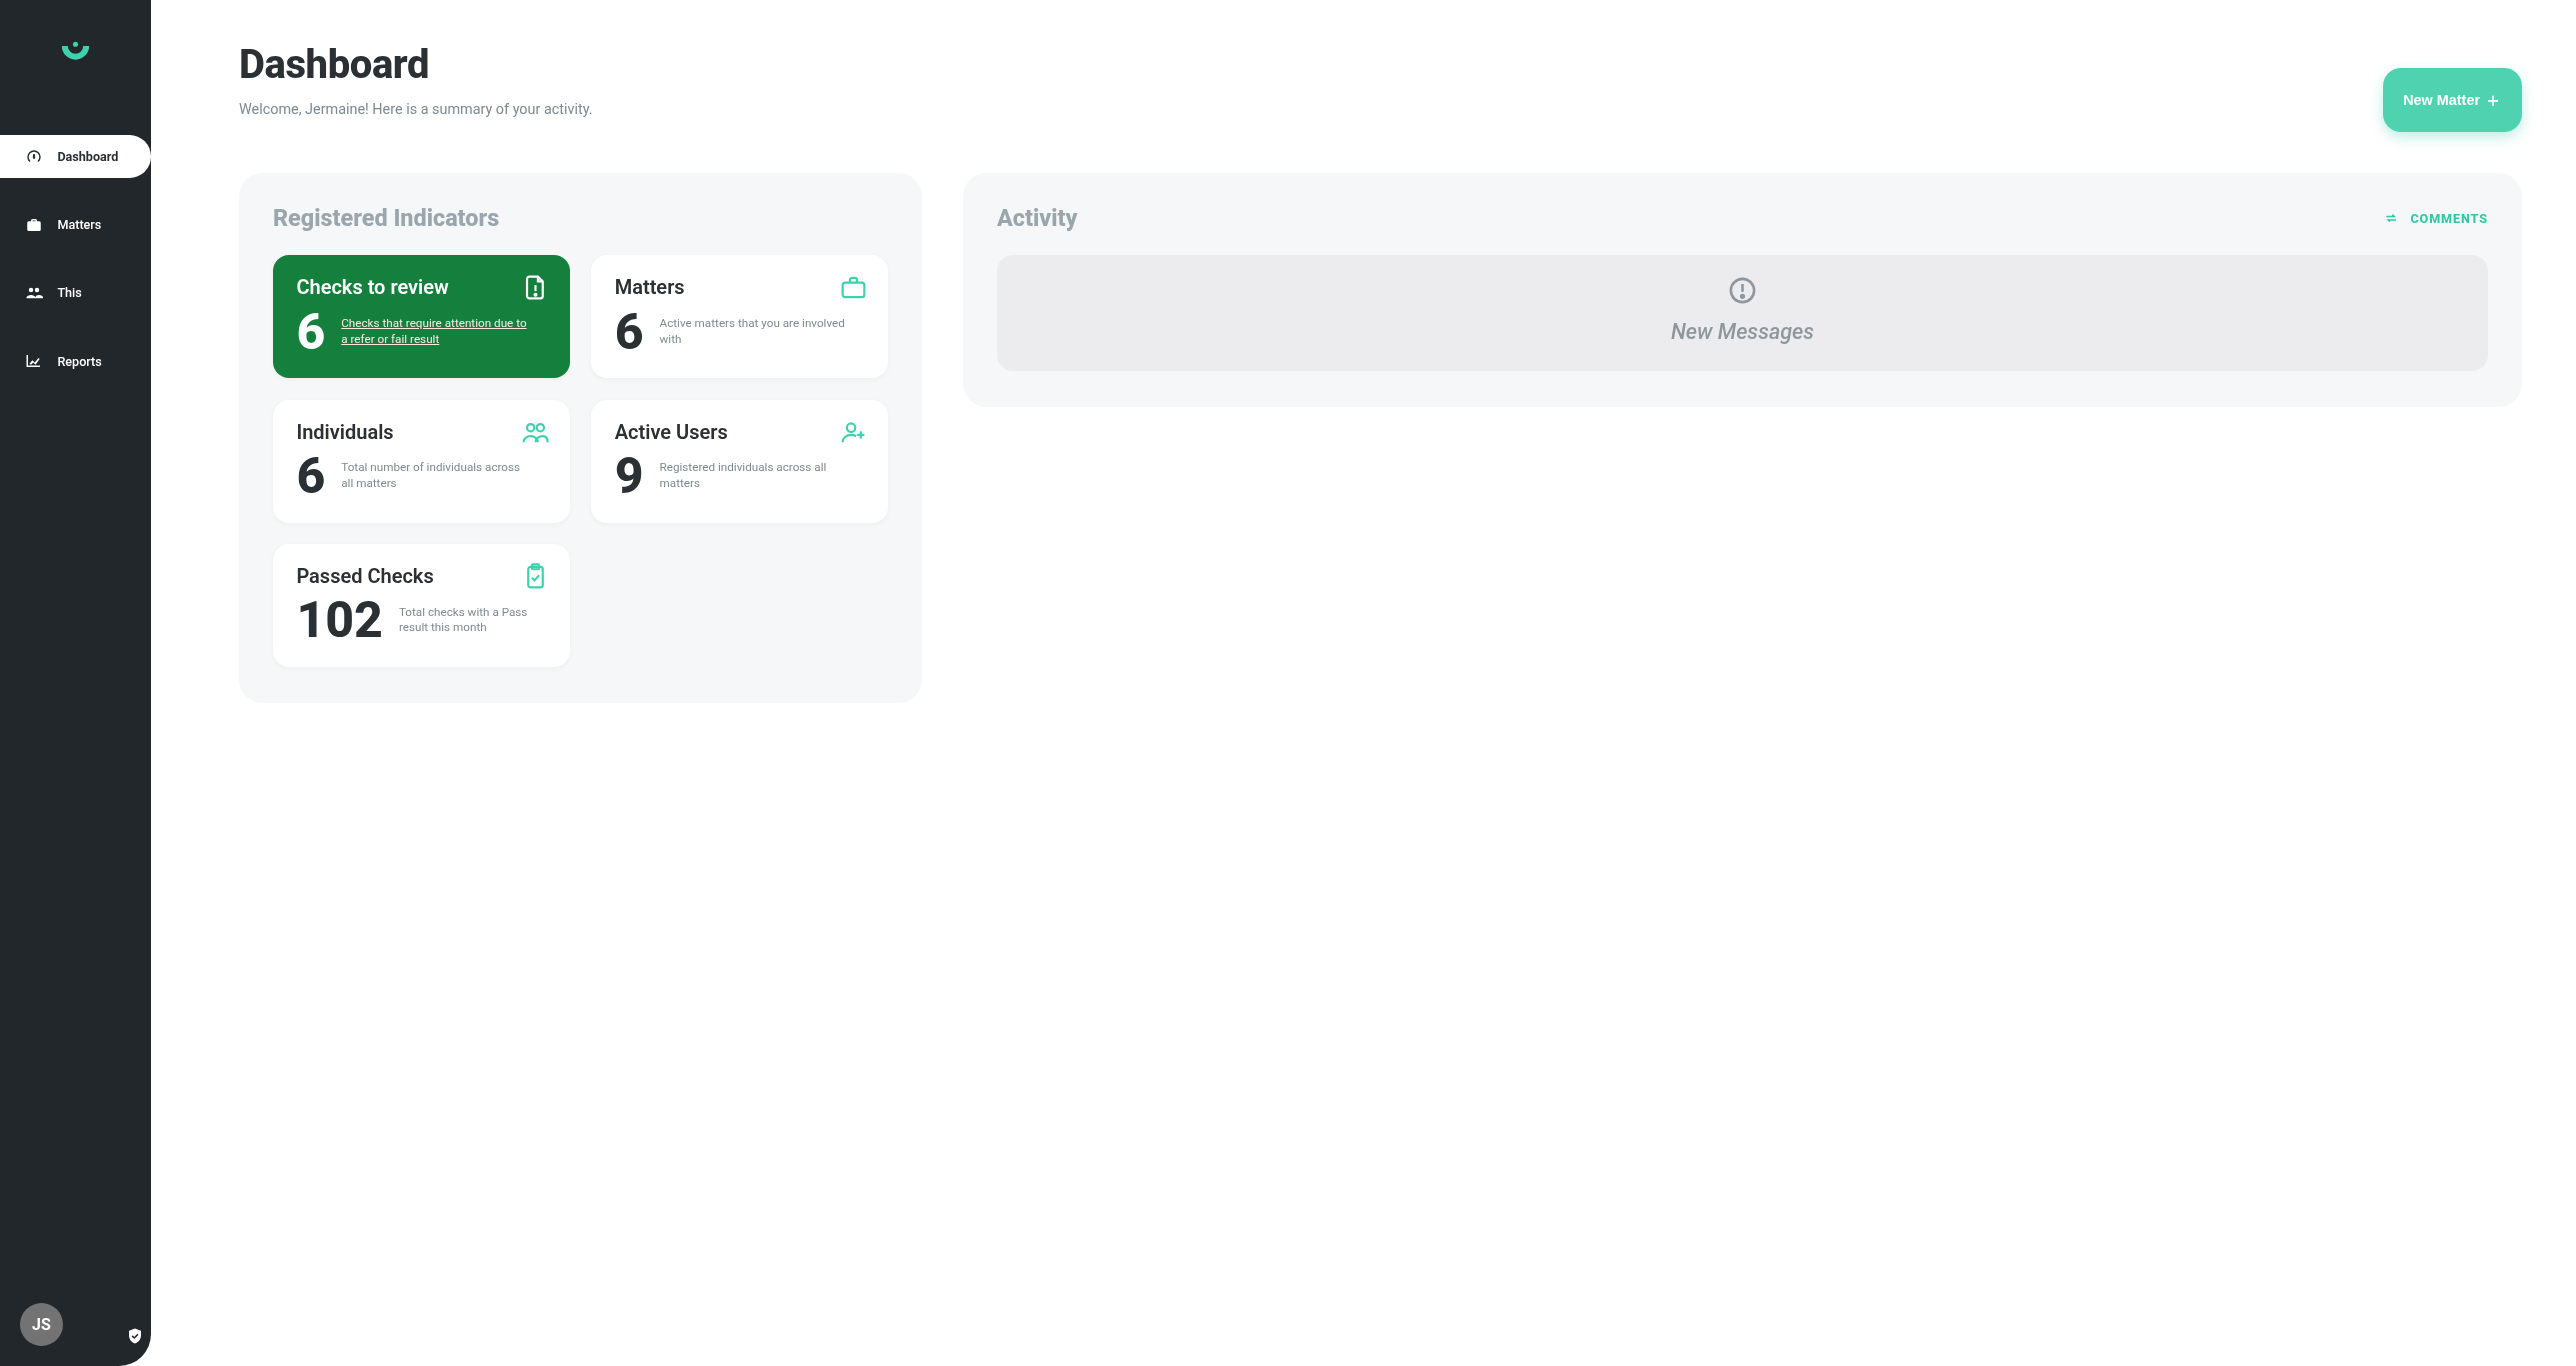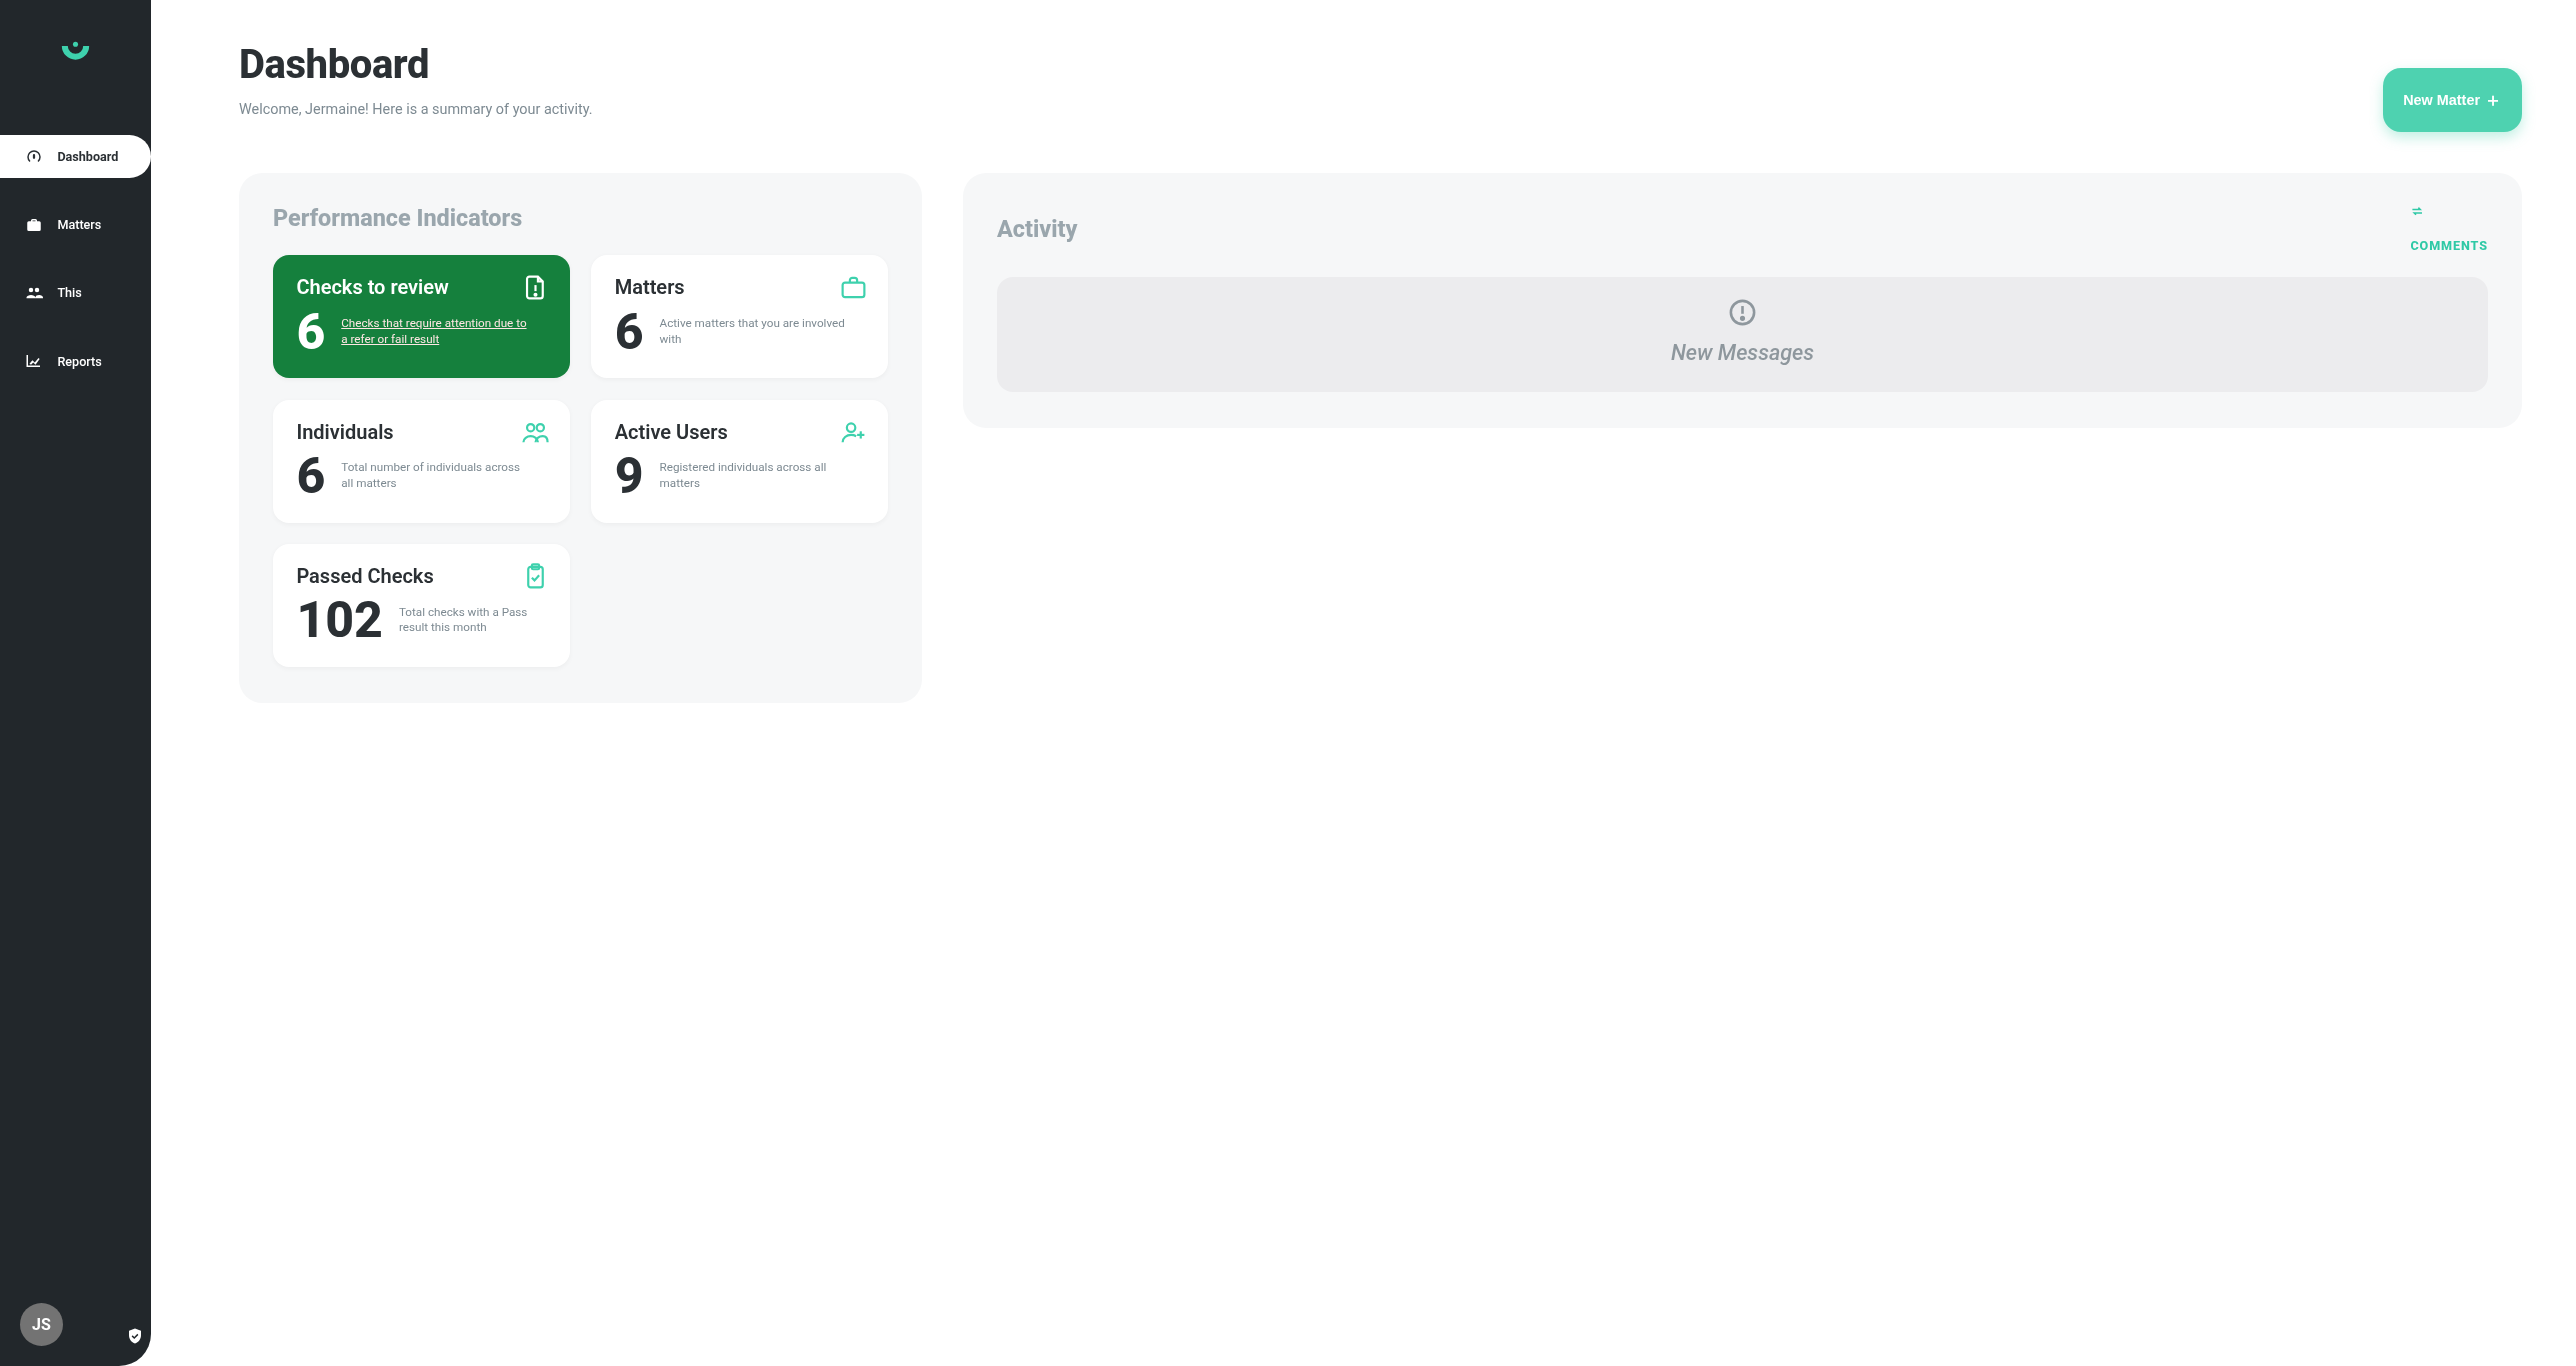--- a/index.html
+++ b/index.html
@@ -192,23 +192,22 @@
   .card.alert .card-desc{ color:#ffe7e4;text-decoration:underline; }
 
   .activity-head{
     display:flex;justify-content:space-between;align-items:center;
   }
   .comments-link{
     color:#2fc9a6;
     font-weight:800;
     font-size:12.6px;
     letter-spacing:0.9px;
-    display:flex;align-items:flex-start;gap:20px;
+    display:flex;align-items:center;gap:12px;
     cursor:pointer;
-    flex-direction:column;
   }
   .activity-card{
     background:#ececee;
     border-radius:16px;
     margin-top:23.4px;
     padding:20px 18px 27px;
     display:flex;flex-direction:column;align-items:center;gap:12.6px;
     color:#8e979d;
   }
   .activity-card .msg{font-size:21.6px;font-weight:500;font-style:italic;}
@@ -281,21 +280,21 @@
     </div>
     <button class="new-matter-btn">
       <span>New Matter</span>
       <span class="plus">＋</span>
     </button>
   </div>
 
   <div class="content-row">
 
     <section class="panel kpi">
-      <h2 class="panel-title">Performance Indicators</h2>
+      <h2 class="panel-title">Registered Indicators</h2>
       <div class="kpi-grid">
 
         <div class="card alert">
           <div class="card-title">Checks to review</div>
           <svg class="card-icon" viewBox="0 0 24 24" fill="none" stroke="currentColor" stroke-width="1.8">
             <path d="M7 3h7l4 4v12a2 2 0 0 1-2 2H7a2 2 0 0 1-2-2V5a2 2 0 0 1 2-2z"></path>
               <path d="M14 3v4h4"></path>
               <line x1="12" y1="10" x2="12" y2="15"></line>
               <circle cx="12" cy="18" r="0.8" fill="currentColor"></circle>
           </svg>

